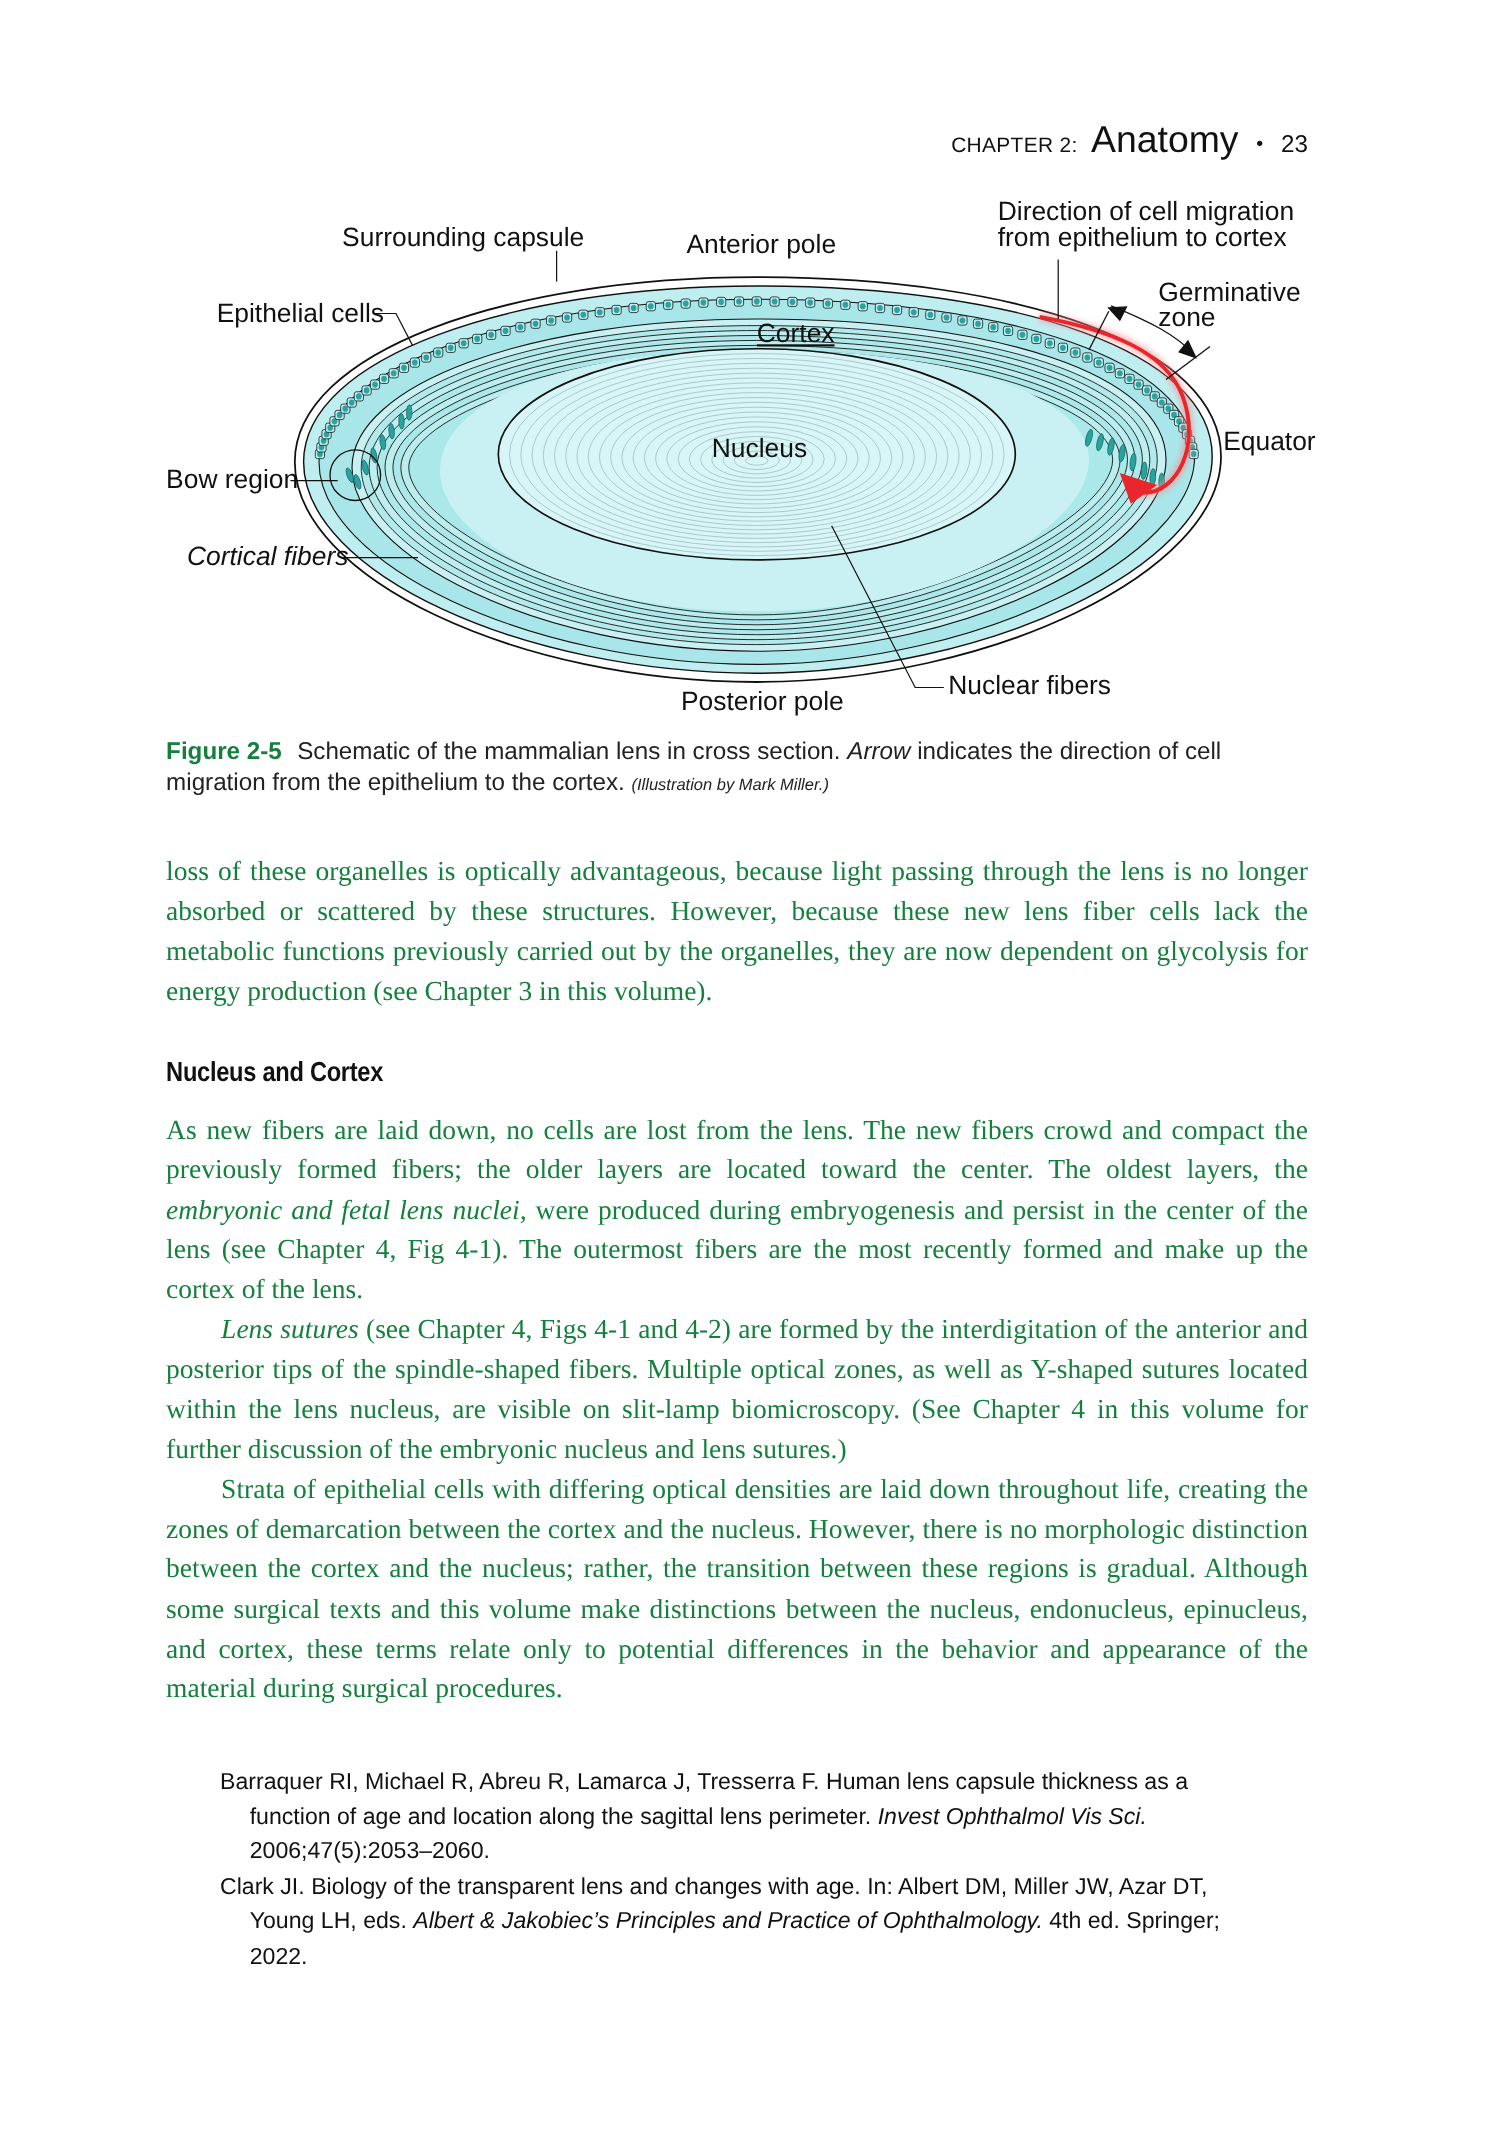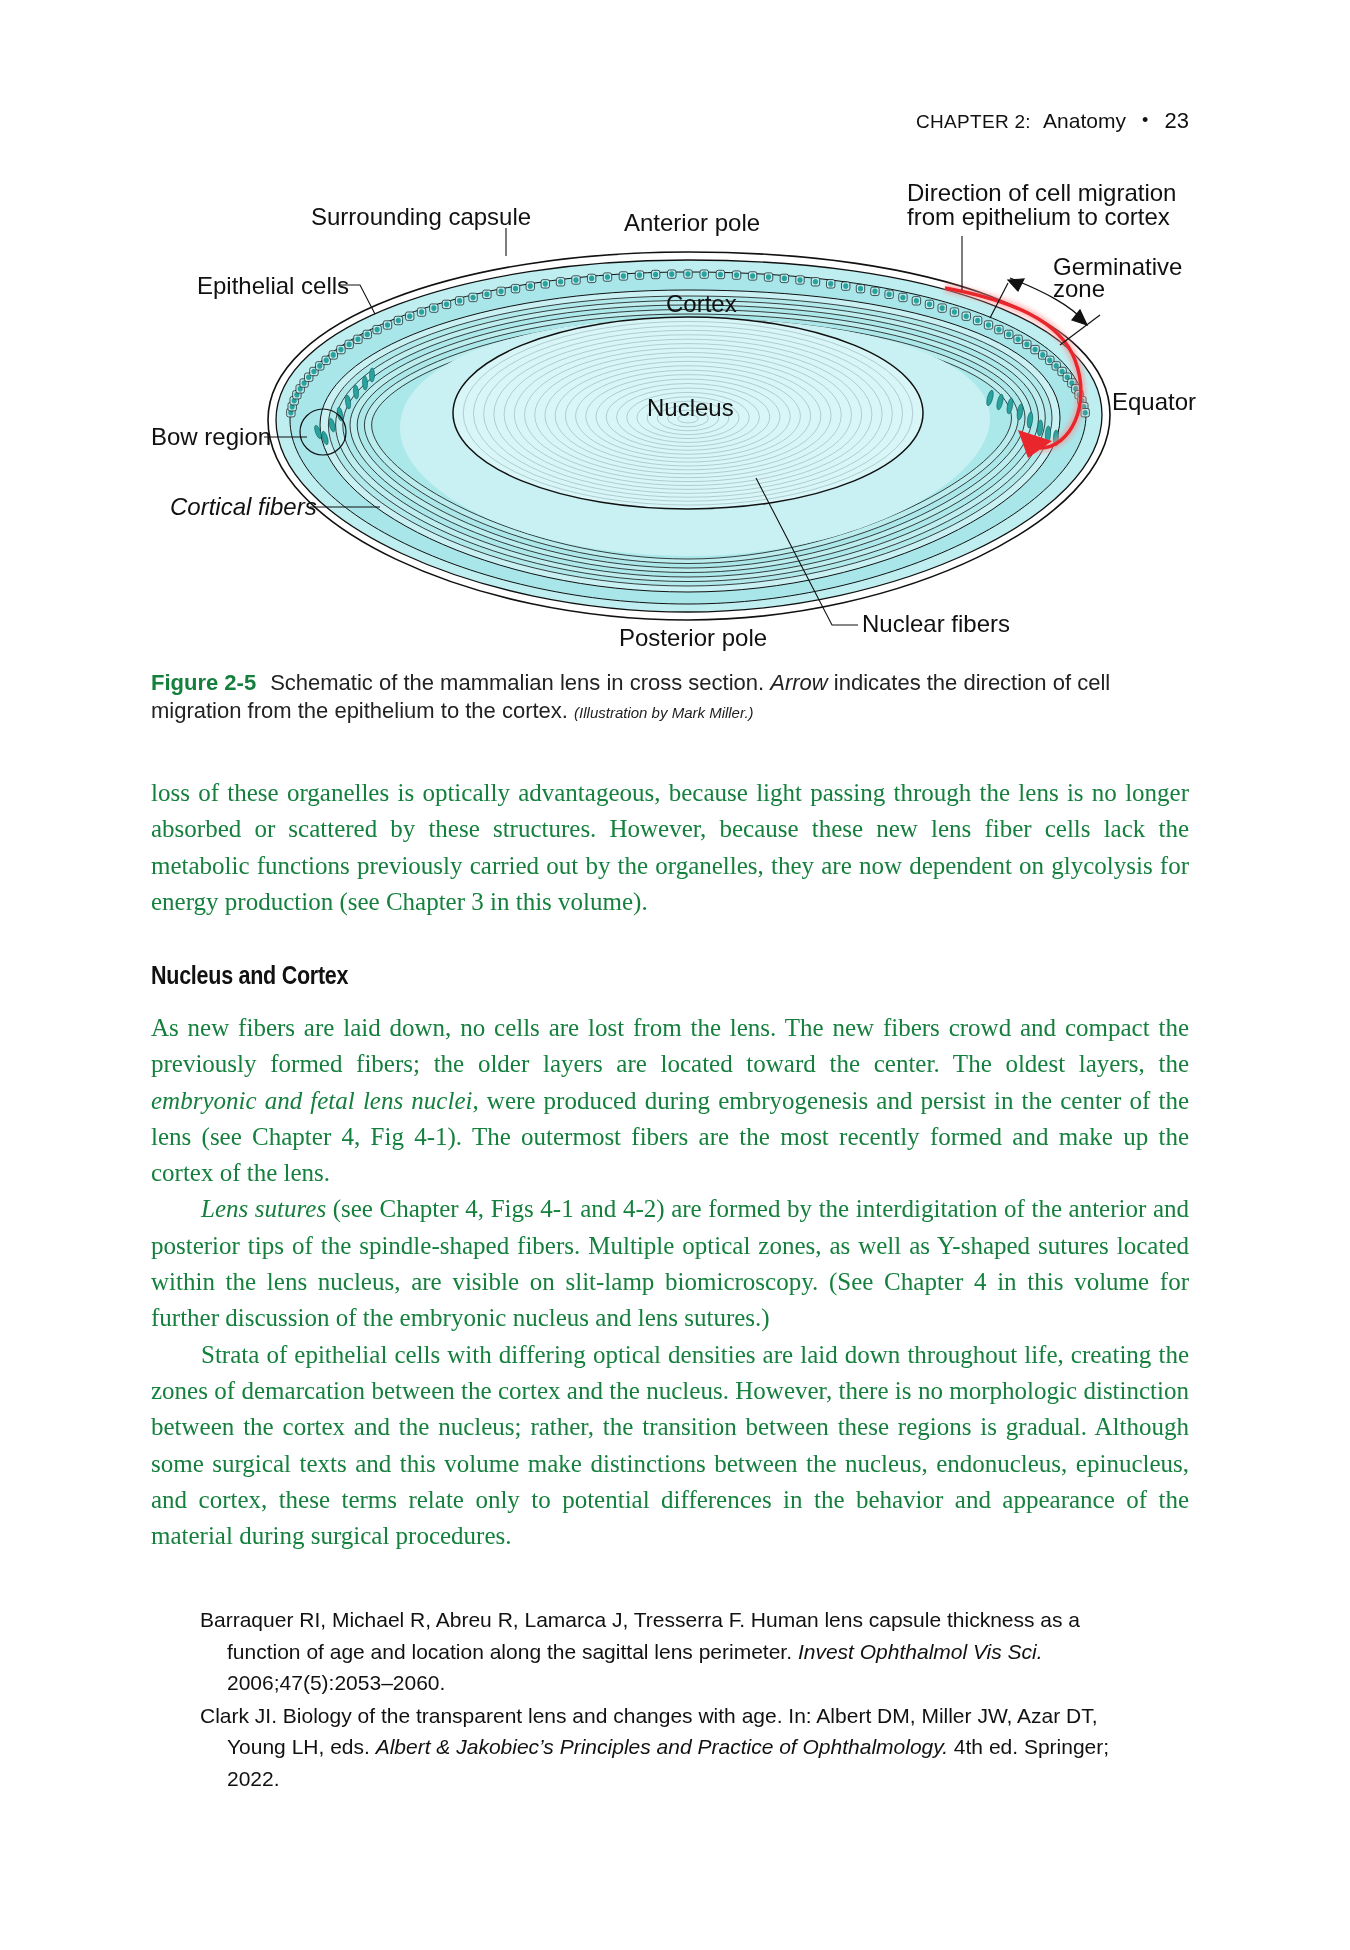--- a/index.html
+++ b/index.html
@@ -3,21 +3,21 @@
 <meta charset="utf-8">
 <style>
   html, body { margin: 0; padding: 0; background: #ffffff; }
   body { width: 1350px; height: 1950px; position: relative; overflow: hidden; color: #111; }
   .running-head {
     position: absolute; top: 108px; right: 161px;
     font-family: "Liberation Sans", sans-serif; font-size: 22px; color: #111;
     white-space: nowrap;
   }
   .running-head .chap { font-size: 19px; letter-spacing: 0.3px; }
-  .running-head .title { font-size: 21px; margin-left: 6px; }
+  .running-head .title { font-size: 34px; margin-left: 6px; }
   .running-head .bullet { margin: 0 10px; font-size: 18px; position: relative; top: -2px; }
   .running-head .page { font-size: 22px; }
 
   .figure { position: absolute; left: 0; top: 0; width: 1350px; height: 660px; }
   .figure svg { position: absolute; left: 0; top: 0; }
   .lbl {
     position: absolute; font-family: "Liberation Sans", sans-serif; font-size: 24px;
     color: #111; white-space: nowrap; line-height: 22px;
   }
 
@@ -461,21 +461,21 @@
     </g>
   </svg>
 
   <div class="lbl" style="left:311px; top:206px;text-align:right;">Surrounding capsule</div>
   <div class="lbl" style="left:624px; top:212px;">Anterior pole</div>
   <div class="lbl" style="left:907px; top:182px;">Direction of cell migration</div>
   <div class="lbl" style="left:907px; top:206px;">from epithelium to cortex</div>
   <div class="lbl" style="left:1053px; top:256px;">Germinative</div>
   <div class="lbl" style="left:1053px; top:278px;">zone</div>
   <div class="lbl" style="left:197px; top:275px;">Epithelial cells</div>
-  <div class="lbl" style="left:666px; top:293px;">Cortex</div>
+  <div class="lbl" style="left:688px; top:293px;text-decoration:underline;">Cortex</div>
   <div class="lbl" style="left:647px; top:397px;">Nucleus</div>
   <div class="lbl" style="left:1112px; top:391px;">Equator</div>
   <div class="lbl" style="left:151px; top:426px;">Bow region</div>
   <div class="lbl" style="left:170px; top:496px;font-style:italic;">Cortical fibers</div>
   <div class="lbl" style="left:619px; top:627px;">Posterior pole</div>
   <div class="lbl" style="left:862px; top:613px;">Nuclear fibers</div>
 </div>
 
 <div class="caption">
   <span class="fig-num">Figure 2-5</span><span>Schematic of the mammalian lens in cross section. </span><em>Arrow</em><span> indicates the direction of cell migration from the epithelium to the cortex. </span><span class="credit">(Illustration by Mark Miller.)</span>

